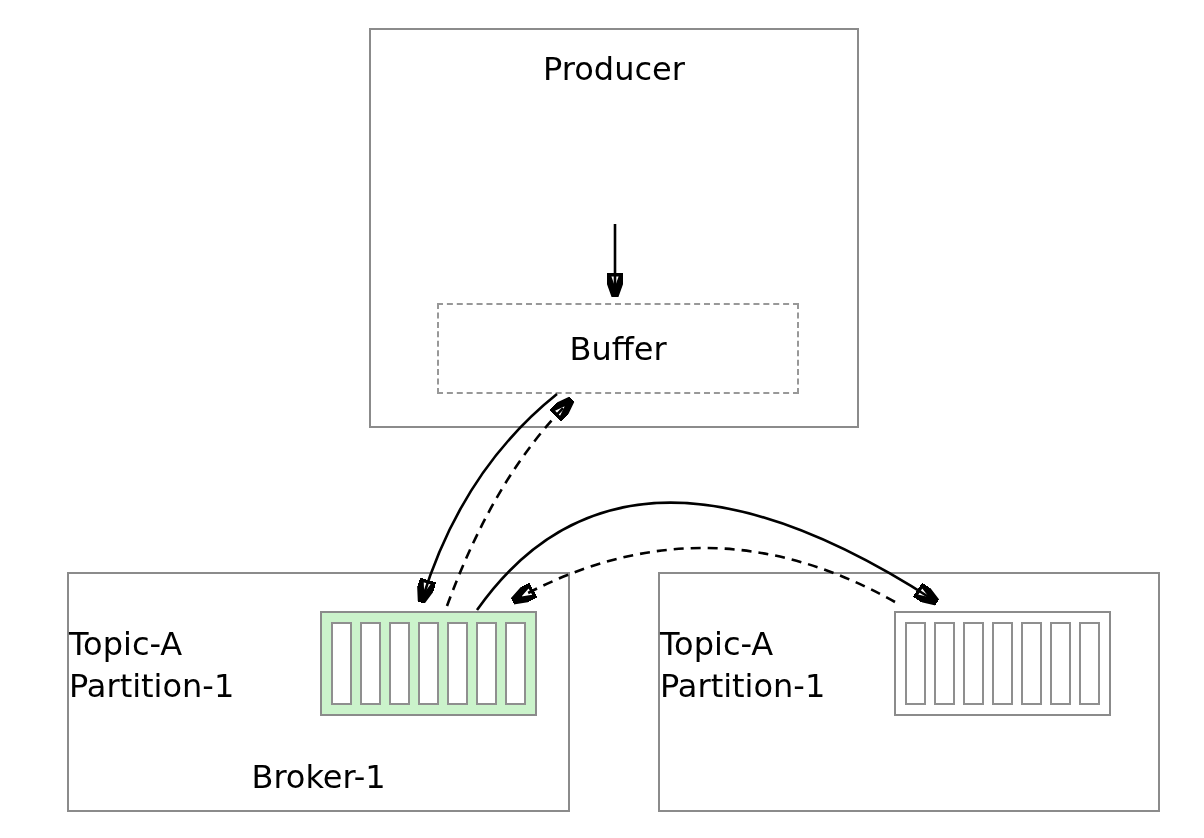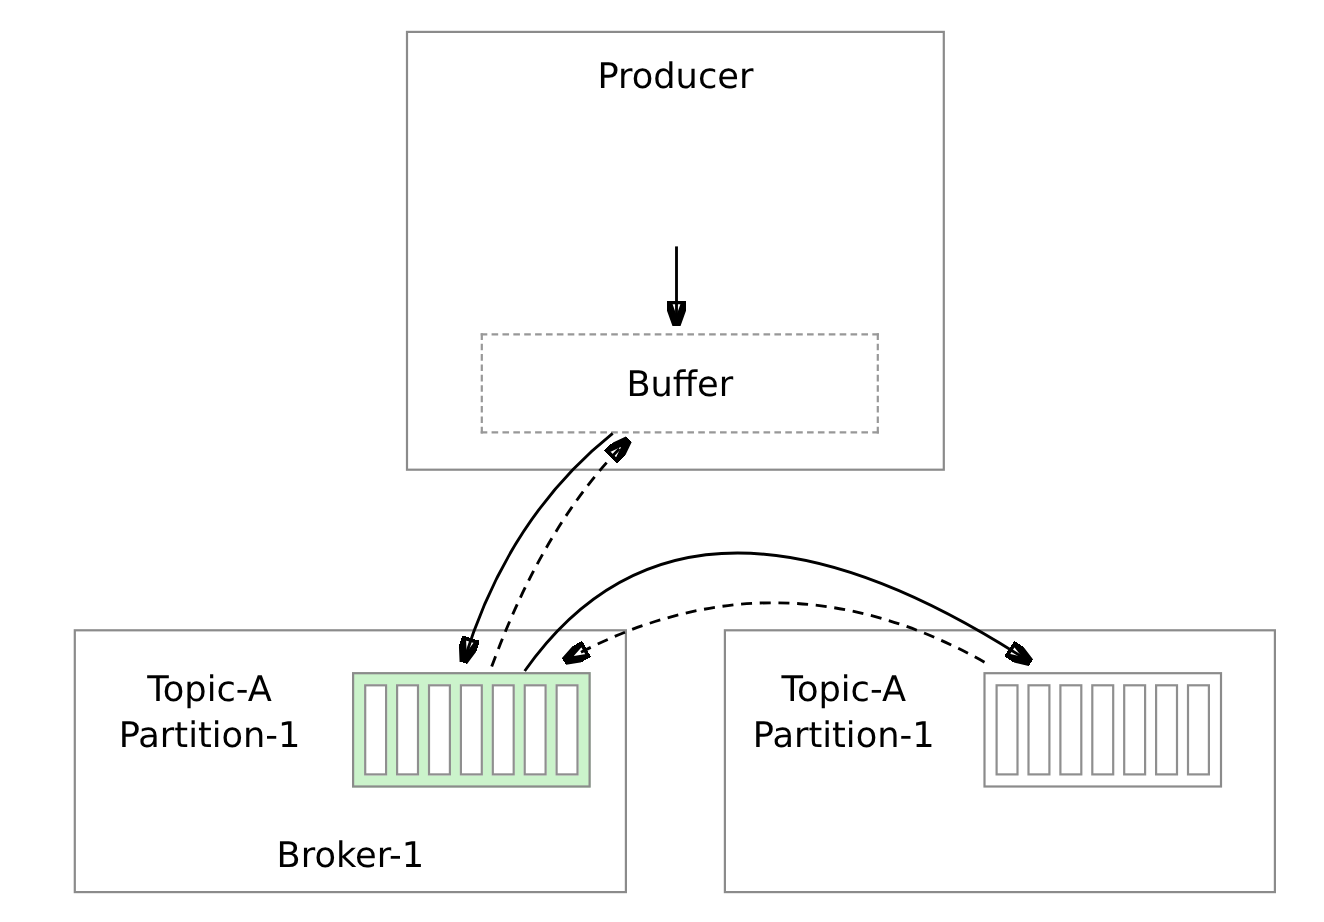--- a/index.html
+++ b/index.html
@@ -34,21 +34,21 @@
     justify-content: center;
     background: #ffffff;
   }
   .buffer-box  { left: 66px; top: 104px; width: 362px; height: 90px; }
   .routing-box { left: 66px; top: 273px; width: 362px; height: 91px; }
 
   .broker1-box { left: 67px;  top: 572px; width: 503px; height: 240px; }
   .broker2-box { left: 658px; top: 572px; width: 502px; height: 240px; }
   .broker-name { position: absolute; left: 0; right: 16px; top: 182px; text-align: center; padding-left: 16px; }
 
-  .topic-label { position: absolute; top: 31px; text-align: center; }
+  .topic-label { position: absolute; top: 49px; text-align: left; }
   .broker1-box .topic-label { left: 0; width: 243px; }
   .broker2-box .topic-label { left: 0; width: 214px; }
 
   .partition {
     position: absolute;
     top: 37px;
     width: 217px;
     height: 105px;
     box-sizing: border-box;
     border: 2px solid #8b8b8b;

